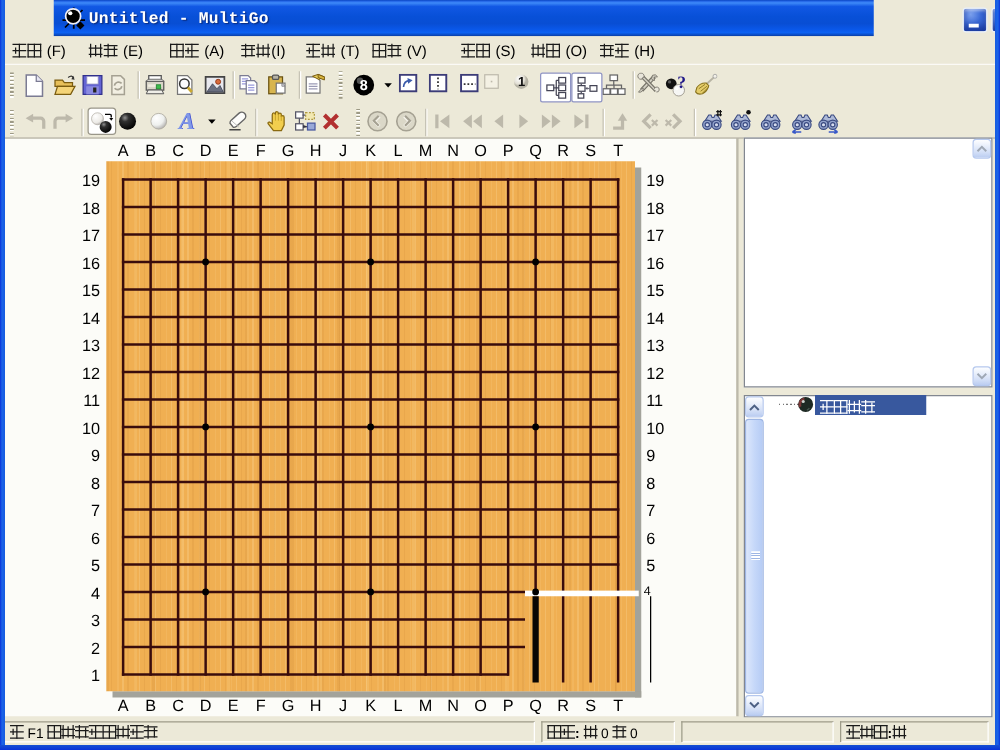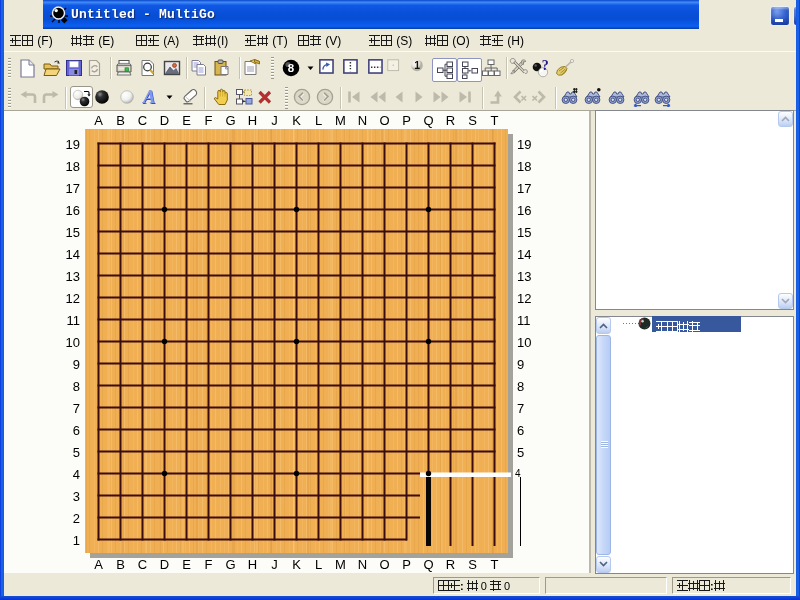--- a/index.html
+++ b/index.html
@@ -691,20 +691,21 @@
       <circle cx="6.5" cy="6.5" r="6" fill="#1e2a24"></circle>
       <path d="M2.2 8.5 A4.6 4.6 0 0 1 5.5 2.1" stroke="#7a3838" stroke-width="2.2" fill="none"></path>
       <circle cx="4.6" cy="4.2" r="1.2" fill="#cdd5d0"></circle>
       <path d="M9.5 9.5 a4 4 0 0 1 -2 1.6" stroke="#4a5a52" stroke-width="1" fill="none"></path>
     </svg>
   <div class="abs" style="left:56px;top:-1px;width:89px;height:16px;background:#38589E;color:#fff;padding:2px 0 0 4px">
     <span class="k k1" style="color:#fff"></span><span class="k k2" style="color:#fff"></span><span class="k k3" style="color:#fff"></span><span class="k k4" style="color:#fff"></span>
   </div>
 </div>
 <div id="status" class="abs">
+  <div class="spanel" style="left:3px;width:425px"><span class="k k1"></span>&nbsp;F1&nbsp;<span class="k k2"></span><span class="k k3"></span><span class="k k4"></span><span class="k k1"></span><span class="k k2"></span><span class="k k3"></span><span class="k k1"></span><span class="k k4"></span></div>
   <div class="spanel" style="left:433px;width:107px"><span class="k k2"></span><span class="k k1"></span><b>:</b>&nbsp;<span class="k k3"></span>&nbsp;0&nbsp;<span class="k k4"></span>&nbsp;0</div>
   <div class="spanel" style="left:545px;width:122px"></div>
   <div class="spanel" style="left:672px;width:119px"><span class="k k1"></span><span class="k k3"></span><span class="k k2"></span><b>:</b><span class="k k3"></span></div>
 
 </div>
 <div id="frame-l" class="abs"></div>
 <div id="frame-r" class="abs"></div>
 <div id="frame-b" class="abs"></div>
 
 </body></html>

